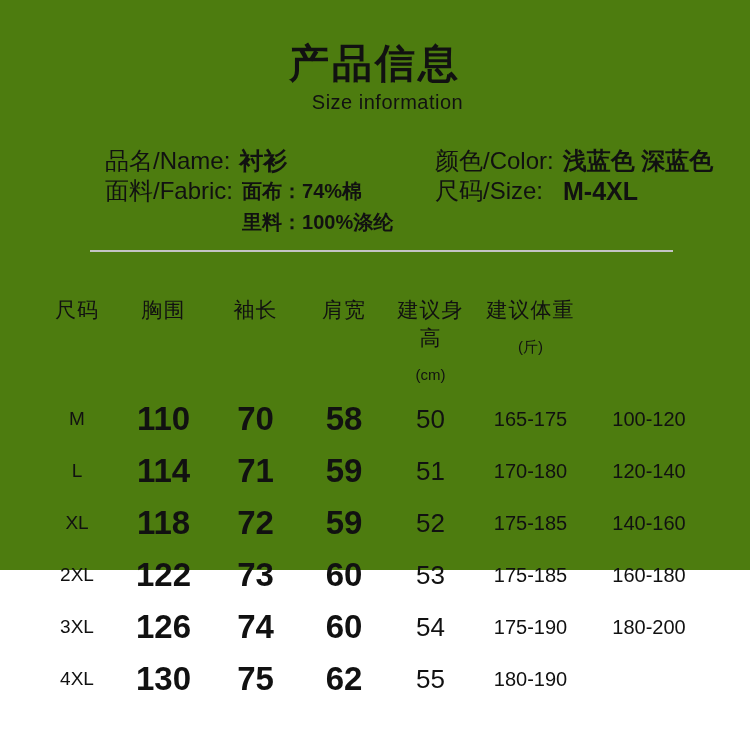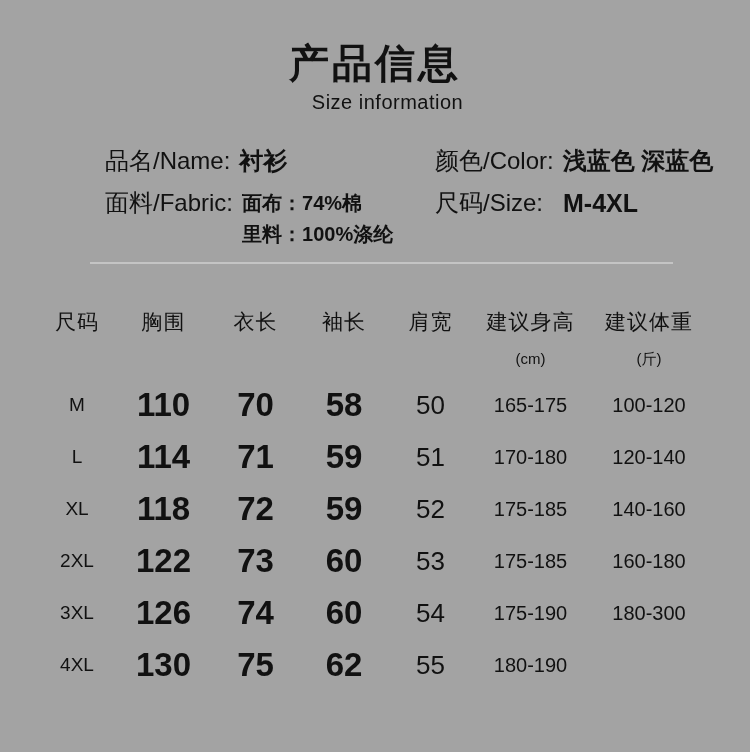--- a/index.html
+++ b/index.html
@@ -10,22 +10,22 @@
   body {
     width: 750px;
     height: 752px;
     font-family: "Liberation Sans", "DejaVu Sans", sans-serif;
     color: #111111;
     overflow: hidden;
   }
   .sheet {
     position: relative;
     width: 750px;
-    height: 752px;
-    background: #a3a3a3;
+    height: 570px;
+    background: #4d7c0f;
   }
   
   .title {
     padding-top: 40px;
     text-align: center;
     font-size: 40px;
     font-weight: 700;
     letter-spacing: 3px;
     line-height: 1.15;
   }
@@ -37,21 +37,20 @@
     letter-spacing: 0.5px;
     padding-left: 25px;
   }
   
   .info {
     margin-top: 32px;
     padding-left: 105px;
     padding-right: 40px;
     display: grid;
     grid-template-columns: 330px auto;
-    row-gap: 12px;
   }
   .info-item {
     display: flex;
     align-items: flex-start;
     font-size: 24px;
     line-height: 1.25;
   }
   .info-label {
     font-weight: 400;
     white-space: nowrap;
@@ -143,21 +142,20 @@
     </div>
   </div>
 
   <div class="divider"></div>
 
   <div class="size-table">
 
     <div class="t-row header">
       <div class="t-cell head-label">尺码</div>
       <div class="t-cell head-label">胸围</div>
-      <div class="t-cell head-label">衣长</div>
       <div class="t-cell head-label">袖长</div>
       <div class="t-cell head-label">肩宽</div>
       <div class="t-cell">
         <div class="head-label">建议身高</div>
         <div class="head-unit">(cm)</div>
       </div>
       <div class="t-cell">
         <div class="head-label">建议体重</div>
         <div class="head-unit">(斤)</div>
       </div>
@@ -203,21 +201,21 @@
       <div class="t-cell c-range">160-180</div>
     </div>
 
     <div class="t-row data">
       <div class="t-cell c-size">3XL</div>
       <div class="t-cell c-num">126</div>
       <div class="t-cell c-num">74</div>
       <div class="t-cell c-num">60</div>
       <div class="t-cell c-shldr">54</div>
       <div class="t-cell c-range">175-190</div>
-      <div class="t-cell c-range">180-300</div>
+      <div class="t-cell c-range">180-200</div>
     </div>
 
     <div class="t-row data">
       <div class="t-cell c-size">4XL</div>
       <div class="t-cell c-num">130</div>
       <div class="t-cell c-num">75</div>
       <div class="t-cell c-num">62</div>
       <div class="t-cell c-shldr">55</div>
       <div class="t-cell c-range">180-190</div>
     </div>

